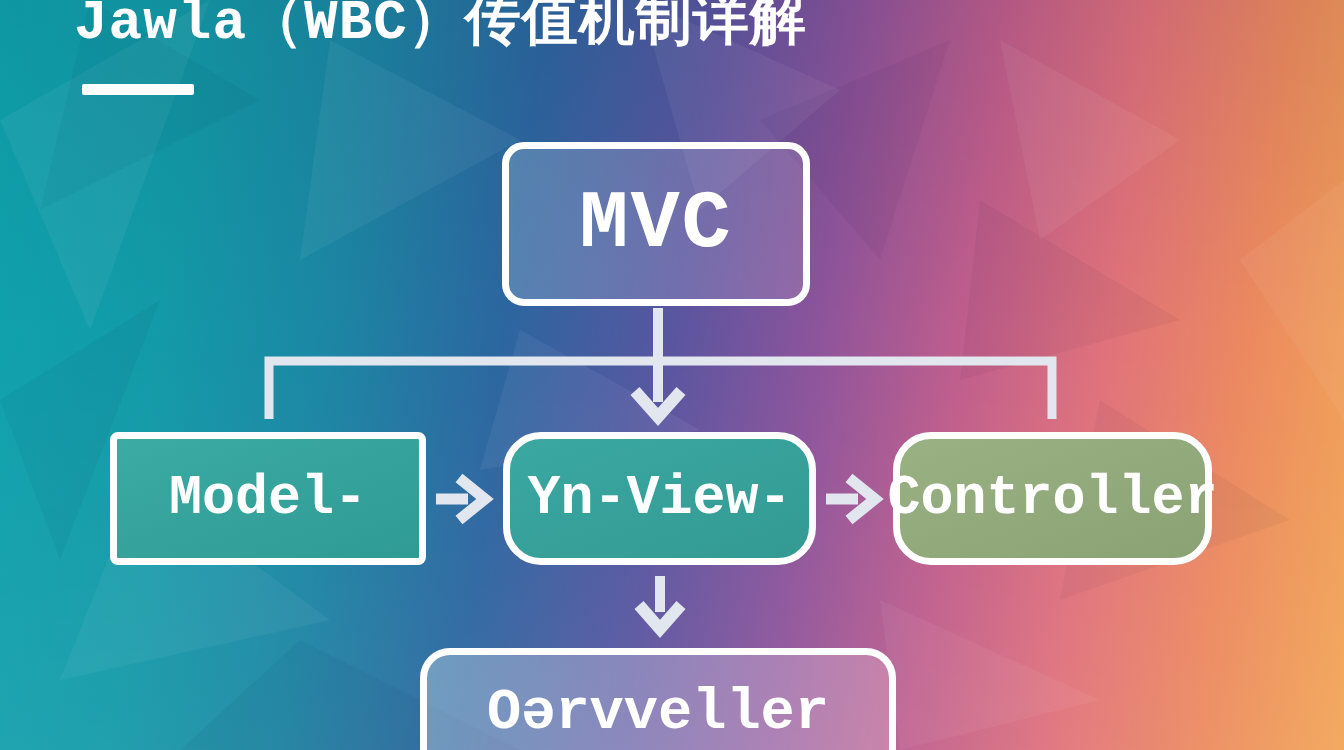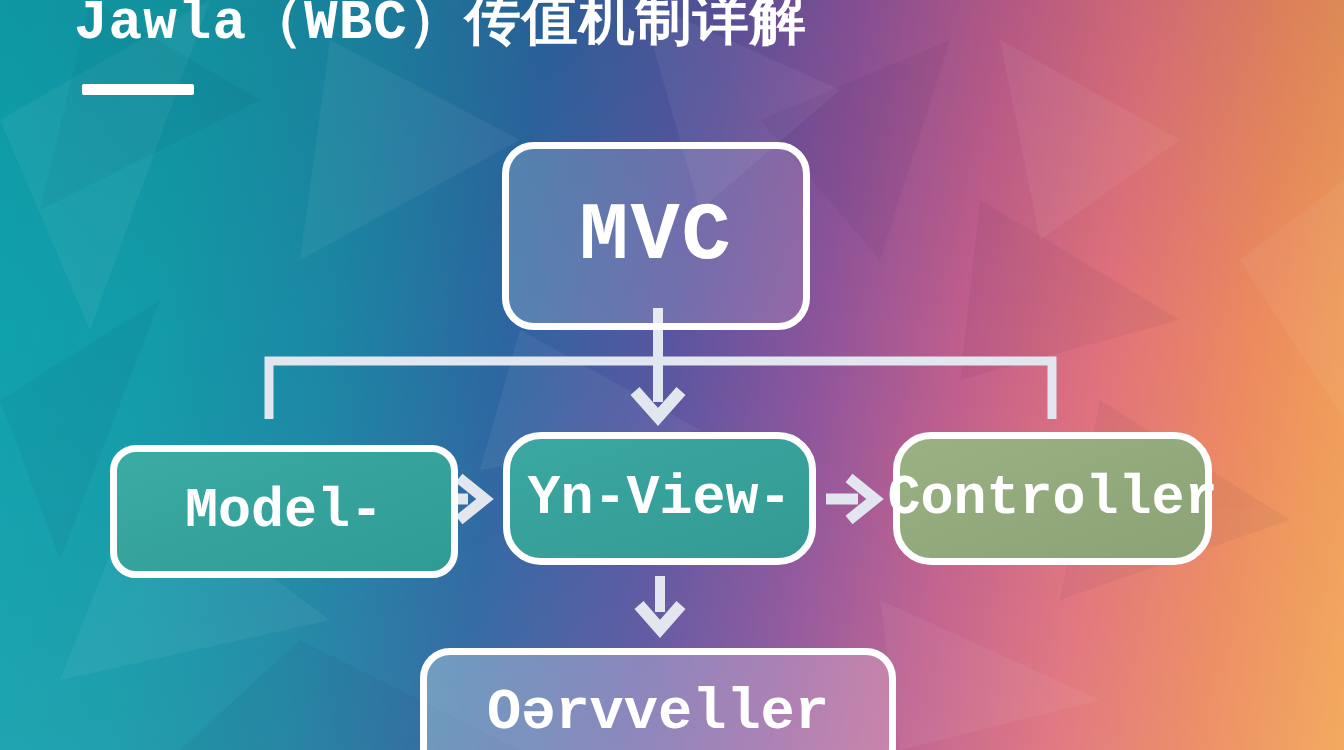--- a/index.html
+++ b/index.html
@@ -35,29 +35,28 @@
   .connectors{position:absolute;left:0;top:0;}
   .node{
     position:absolute;box-sizing:border-box;
     border:7px solid #ffffff;
     display:flex;align-items:center;justify-content:center;
     color:#ffffff;font-weight:700;
     text-align:center;
   }
   .node span{display:block;}
   .node-mvc{
-    left:502px;top:142px;width:308px;height:188px;border-radius:32px;
+    left:502px;top:142px;width:308px;height:164px;border-radius:22px;
     background:linear-gradient(100deg, rgba(255,255,255,0.20), rgba(255,255,255,0.12));
     font-size:82px;font-weight:800;letter-spacing:2px;
   }
   .node-model{
-    left:110px;top:432px;width:348px;height:133px;border-radius:26px;
+    left:110px;top:432px;width:316px;height:133px;border-radius:8px;
     background:linear-gradient(160deg,#3BABA3,#2F9B94);
     font-size:55px;
-    margin-top:13px;
   }
   .node-view{
     left:503px;top:432px;width:313px;height:133px;border-radius:38px;
     background:linear-gradient(160deg,#3AA8A1,#339A93);
     font-size:55px;
   }
   .node-controller{
     left:893px;top:432px;width:319px;height:133px;border-radius:38px;
     background:linear-gradient(160deg,#9AB183,#8AA274);
     font-size:55px;

